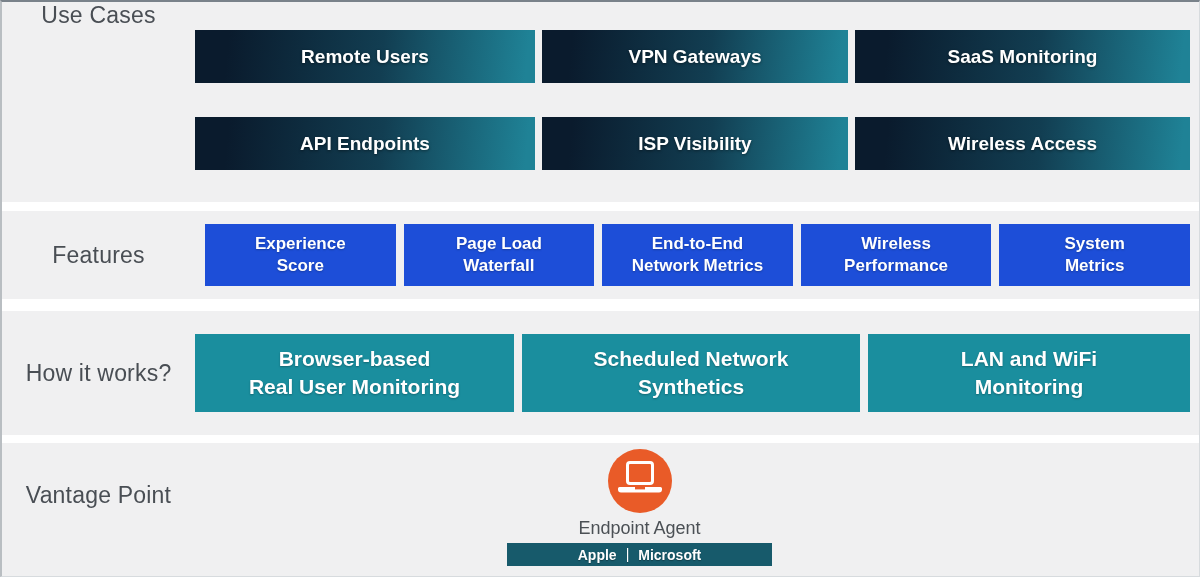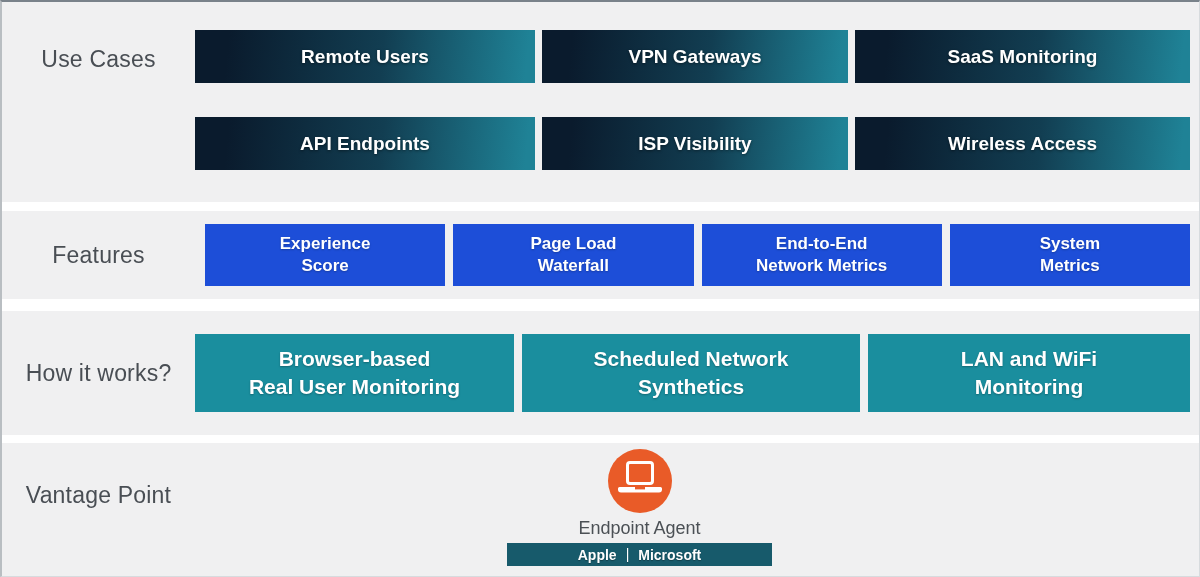--- a/index.html
+++ b/index.html
@@ -33,21 +33,21 @@
     flex: 0 0 193px;
     display: flex;
     justify-content: center;
     color: #494e54;
     font-size: 23px;
     letter-spacing: 0.2px;
   }
 
   
   .s1 { height: 200px; }
-  .s1 .label-col { align-items: flex-start; padding-top: 44px; }
+  .s1 .label-col { align-items: flex-start; }
   .s1 .content { padding-top: 28px; }
   .uc-grid {
     display: grid;
     grid-template-columns: 340px 306px 335px;
     grid-auto-rows: 53px;
     column-gap: 7px;
     row-gap: 34px;
   }
   .uc-btn {
     background: linear-gradient(96deg, #0a1b2d 10%, #123e52 55%, #1f8296 97%);
@@ -177,20 +177,22 @@
 
   <section class="band s2">
     <div class="label-col">Features</div>
     <div class="content">
       <div class="feat-btn">Experience
 Score</div>
       <div class="feat-btn">Page Load
 Waterfall</div>
       <div class="feat-btn">End-to-End
 Network Metrics</div>
+      <div class="feat-btn">Wireless
+Performance</div>
       <div class="feat-btn">System
 Metrics</div>
     </div>
   </section>
 
   <div class="gap g2"></div>
 
   <section class="band s3">
     <div class="label-col">How it works?</div>
     <div class="content">

